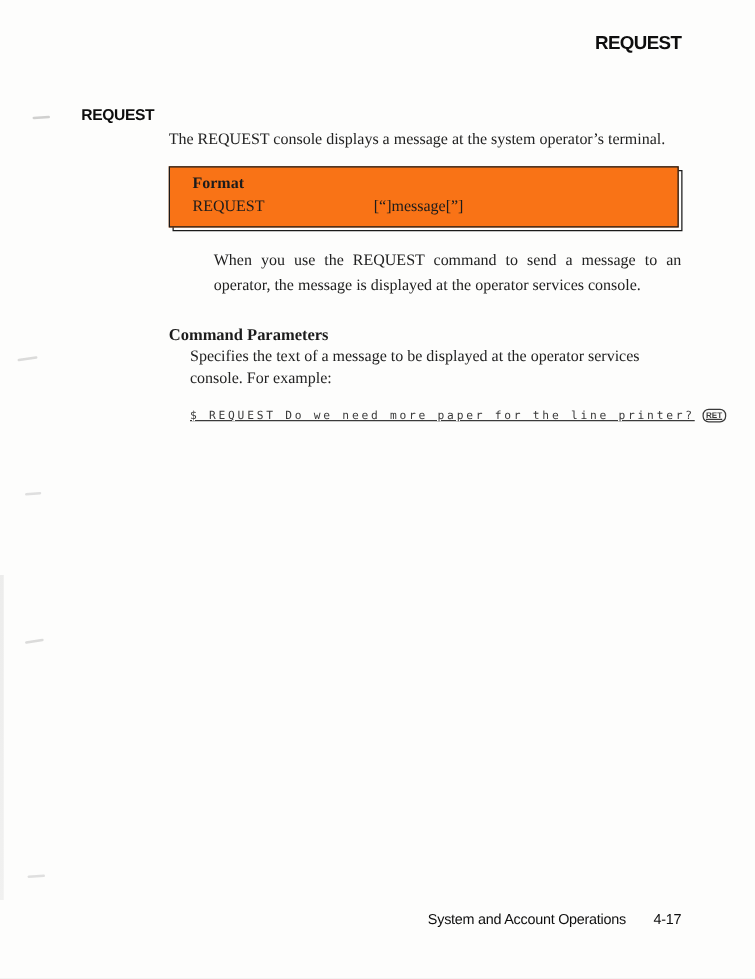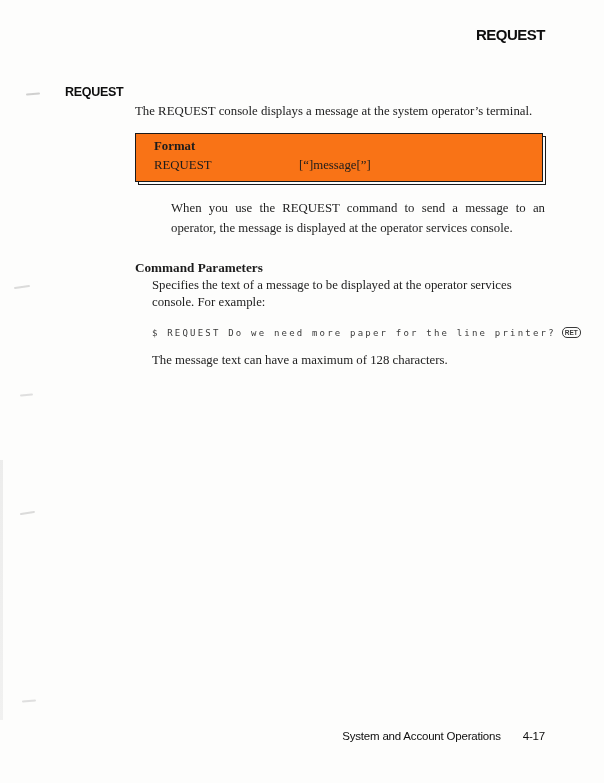--- a/index.html
+++ b/index.html
@@ -86,20 +86,21 @@
   .code-line {
     margin-left: 17px;
     margin-top: 16px;
     font-family: "DejaVu Sans Mono", monospace;
     font-size: 9px;
     letter-spacing: 2.2px;
     color: #3a3a3a;
     white-space: nowrap;
     display: flex;
     align-items: center;
+    text-decoration: underline;
   }
   .key-badge {
     display: inline-block;
     margin-left: 6px;
     border: 1px solid #3a3a3a;
     border-radius: 5px;
     font-family: "Liberation Sans", sans-serif;
     font-size: 6.5px;
     font-weight: bold;
     letter-spacing: 0;
@@ -170,21 +171,20 @@
     <div class="params-heading">Command Parameters</div>
 
 
     <p class="param-body">Specifies the text of a message to be displayed at the operator services console. For example:</p>
 
     <div class="code-line">
       <span>$ REQUEST Do we need more paper for the line printer?</span>
       <span class="key-badge">RET</span>
     </div>
 
-    <p class="note">The message text can have a maximum of 128 characters.</p>
 
   </div>
 
   <div class="footer">
     <span>System and Account Operations</span>
     <span class="footer-page">4-17</span>
   </div>
 
   <div class="smudge smudge1"></div>
   <div class="smudge smudge2"></div>

